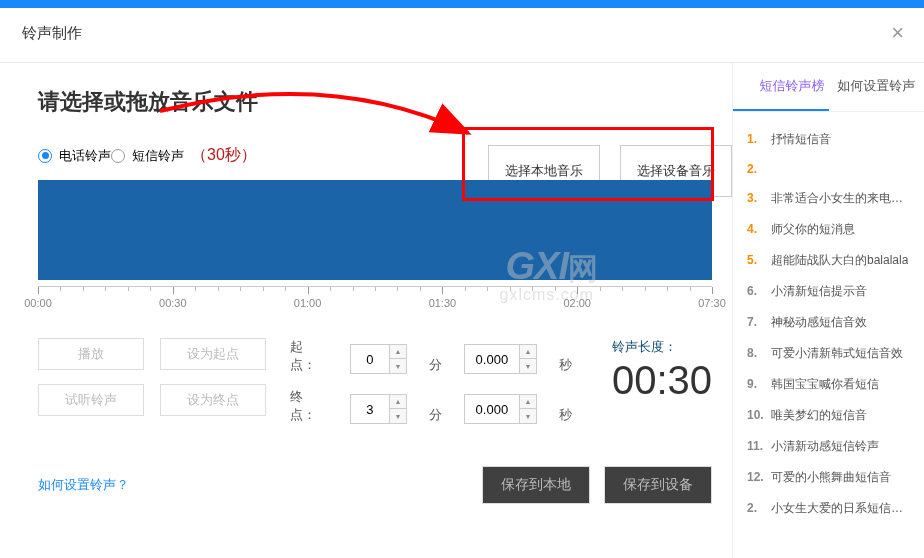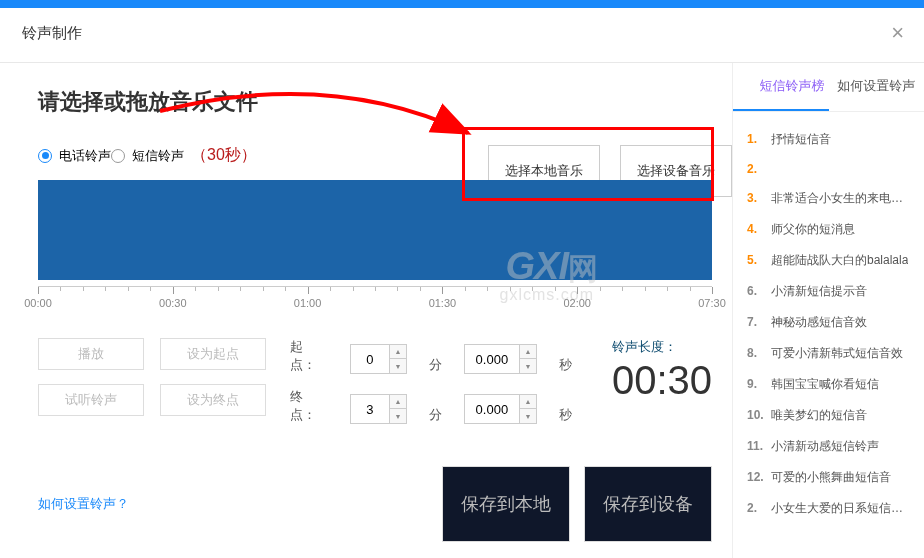--- a/index.html
+++ b/index.html
@@ -56,21 +56,21 @@
     .spin-btn { width: 16px; height: 14px; display: flex; align-items: center; justify-content: center; font-size: 7px; color: #888; cursor: pointer; background: #f7f7f7; }
     .spin-btn:first-child { border-bottom: 1px solid #ccc; }
     
     .duration-box { margin-left: 24px; }
     .duration-label { font-size: 13px; color: #0c4a6e; margin-bottom: 2px; }
     .duration-value { font-size: 40px; color: #333; font-weight: 300; font-family: Arial; }
     
     .footer-row { display: flex; justify-content: space-between; align-items: center; margin-top: 42px; }
     .help-link { color: #1989fa; font-size: 13px; text-decoration: none; cursor: pointer; }
     .footer-btns { display: flex; gap: 14px; }
-    .footer-btn { padding: 25px 18px; border: 1px solid #ddd; background: #0f172a; color: #bbb; font-size: 18px; cursor: pointer; }
+    .footer-btn { padding: 9px 18px; border: 1px solid #ddd; background: #404040; color: #bbb; font-size: 14px; cursor: pointer; }
     
     
     .sidebar { width: 192px; border-left: 1px solid #eee; padding: 0; }
     .tabs { display: flex; border-bottom: 1px solid #eee; }
     .tab { flex: 1; text-align: center; padding: 14px 4px; font-size: 13px; cursor: pointer; color: #555; }
     .tab.active { color: #8b5cf6; border-bottom: 2px solid #1989fa; text-align: right; }
     .rank-list { padding: 12px 14px; }
     .rank-item { display: flex; align-items: baseline; gap: 6px; padding: 7px 0; font-size: 12px; cursor: pointer; }
     .rank-num { color: #888; font-weight: bold; min-width: 18px; }
     .rank-num.top { color: #ff8a00; }

